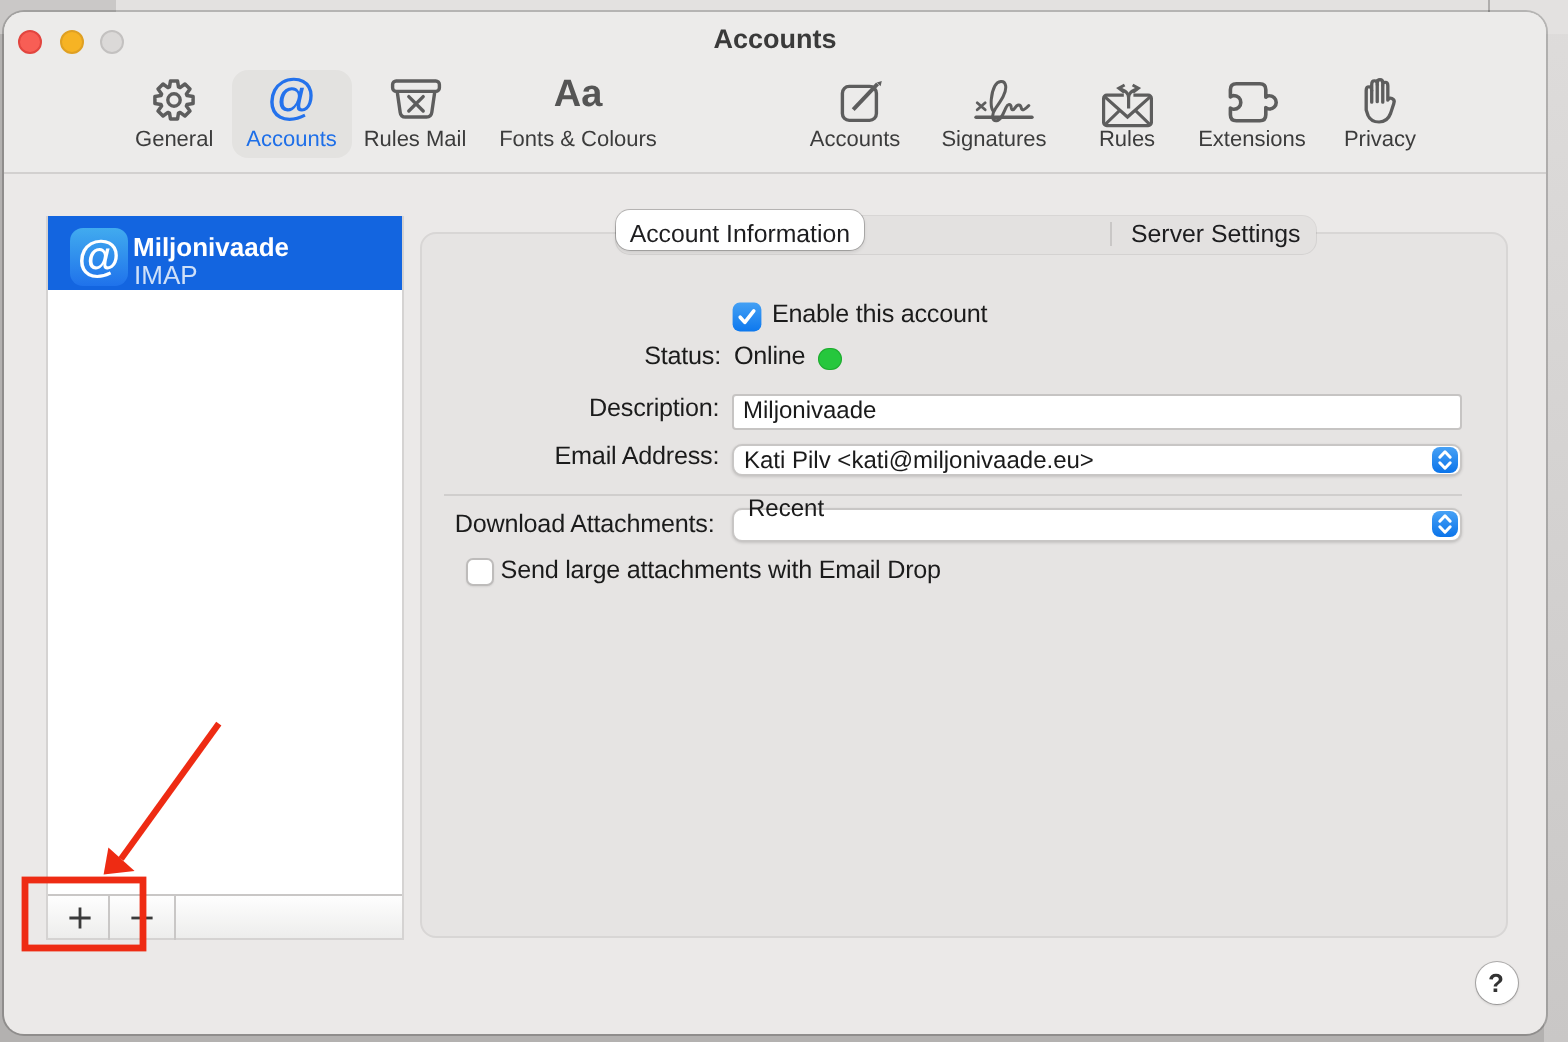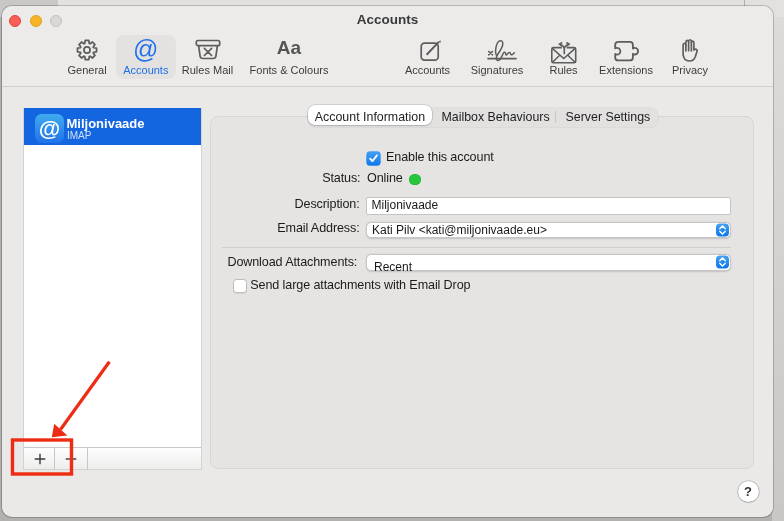--- a/index.html
+++ b/index.html
@@ -24,21 +24,21 @@
   #wtitle { left:0; top:6.3px; width:771px; text-align:center; font-size:13.5px; font-weight:bold; color:#3a3a3a; }
   .titem { top:29px; height:44px; }
   .ticon { position:absolute; left:50%; transform:translateX(-50%); top:3px;font-weight:bold; }
   .tlabel { position:absolute; left:0; right:0; top:28.5px; text-align:center; font-size:11px; color:#3c3c3c; white-space:nowrap; }
   #t-accounts { background:#e3e2e0; border-radius:8px; }
   #t-accounts .tlabel { color:#1e6fe8; }
   
   #sidebar { left:20.5px; top:101.7px; width:179px; height:362.3px; background:#fff; border:1px solid #d5d3d2; border-top:none; }
   #selrow { left:0; right:0; top:0; height:37.2px; background:#1365e0; }
   #acct-name { left:43px; top:8px; font-size:13px; font-weight:bold; color:#fff; }
-  #acct-sub { left:43.5px; top:22.5px; font-size:10px; color:#cfe0f8; }
+  #acct-sub { left:43.5px; top:22.5px; font-size:13px; color:#cfe0f8; }
   #addbar { left:0; right:0; top:339.3px; height:22px; background:linear-gradient(#fefefe,#ededec); border-top:1px solid #c9c7c6; }
   .addcell { position:absolute; top:0; height:22px; border-right:1px solid #c9c7c6; text-align:center; color:#3a3a3a; }
   
   #panel { left:208.3px; top:110px; width:543.5px; height:352.5px; background:#e6e4e3; border:1px solid #d8d6d5; border-radius:8px; }
   
   #segtrack { left:305.6px; top:101.5px; width:350.5px; height:19px; background:#e3e1e0; border-radius:7px; box-shadow:0 0 0 0.5px rgba(0,0,0,0.08); }
   .segtxt { position:absolute; top:101.5px; height:19px; line-height:19px; font-size:12.4px; color:#1d1d1f; text-align:center; }
   #seg-sel { left:305.6px; top:99.3px; width:124.7px; height:19.5px; background:#ffffff; border-radius:7px;
      box-shadow:0 0 0 0.5px rgba(0,0,0,0.22), 0 1px 2px rgba(0,0,0,0.12); text-align:center; line-height:19.5px; padding-top:2.3px; font-size:12.4px; color:#1d1d1f; }
   .segdiv { position:absolute; top:105px; height:12px; width:1px; background:#c9c7c6; }
@@ -165,21 +165,20 @@
             <path d="M16 5.7 V16.3 M10.7 11 H21.3" stroke="#3a3a3a" stroke-width="1.4"></path>
           </svg></div>
         <div class="addcell" style="left:31px;width:33px;"><svg width="32" height="22">
             <path d="M10.7 11 H21.3" stroke="#3a3a3a" stroke-width="1.4"></path>
           </svg></div>
       </div>
     </div>
 
     <div class="abs" id="panel"></div>
     <div class="abs" id="segtrack"></div>
-    <div class="segtxt" style="left:432.3px;width:122.5px;">Mailbox Behaviours</div>
     <div class="segtxt" style="left:555.8px;width:100.2px;">Server Settings</div>
     <div class="segdiv" style="left:552.8px;"></div>
     <div class="abs" id="seg-sel">Account Information</div>
 
     <span class="abs" id="cb-enable" style="left:364px;top:144.5px;"><svg width="15" height="15" viewBox="0 0 15 15">
       <defs>
           <linearGradient id="cbg" x1="0" y1="0" x2="0" y2="1">
         <stop offset="0" stop-color="#44a0f4"></stop>
             <stop offset="1" stop-color="#0d78ee"></stop>
       </linearGradient>
@@ -205,21 +204,21 @@
     <div class="ftext" style="left:370px;top:216.6px;">Kati Pilv &lt;kati@miljonivaade.eu&gt;</div>
     <div class="abs" style="left:220px;top:240.8px;width:509px;height:1px;background:#d0cecd;"></div>
     <div class="flabel" style="right:415.8px;top:249.2px;">Download Attachments:</div>
     <span class="abs popup" id="popup-dl" style="left:363.7px;top:247.5px;width:365.8px;height:17.5px;">
       <span class="bluecap">
         <svg width="13" height="13" viewBox="0 0 13 13">
       <path d="M3.9 5.1 L6.5 2.4 L9.1 5.1 M3.9 7.9 L6.5 10.6 L9.1 7.9" stroke="#fff" stroke-width="1.5" fill="none" stroke-linecap="round" stroke-linejoin="round"></path>
     </svg>
       </span>
     </span>
-    <div class="ftext" style="left:372px;top:254px;">Recent</div>
+    <div class="ftext" style="left:372px;top:241px;">Recent</div>
     <span class="abs" id="cb-maildrop" style="left:231px;top:273.3px;width:14px;height:14px;background:#fff;border:1px solid #bebcbb;border-radius:3.5px;box-shadow:0 0.5px 1px rgba(0,0,0,0.08);"></span>
     <div class="fval" style="left:248.3px;top:271.7px;">Send large attachments with Email Drop</div>
     <div class="abs" id="helpbtn">?</div>
   </div>
 
   <svg class="abs" id="redsvg" width="784" height="521" style="left:0;top:0;pointer-events:none;">
     <rect x="12.5" y="440" width="59" height="34" fill="none" stroke="#ee2b13" stroke-width="3.4"></rect>
     <line x1="109.4" y1="361.8" x2="60.5" y2="429.5" stroke="#ee2b13" stroke-width="3.2"></line>
     <polygon points="51.8,437.3 54.2,423.8 67.3,435.5" fill="#ee2b13"></polygon>
   </svg>

